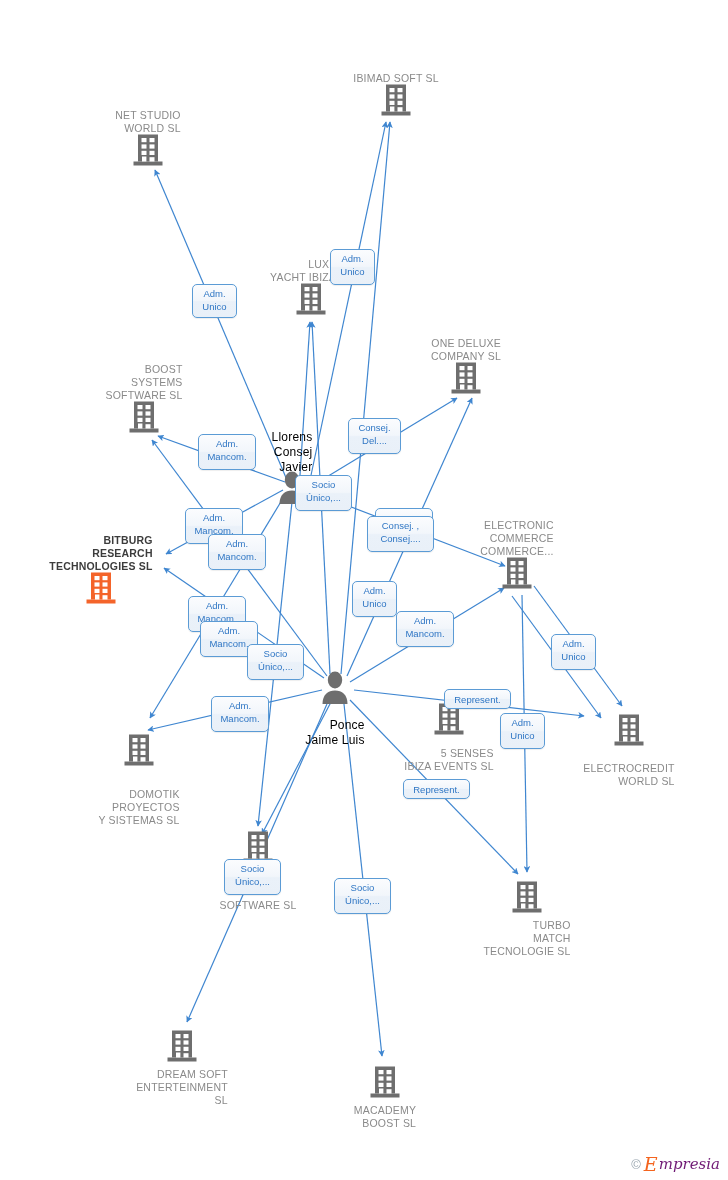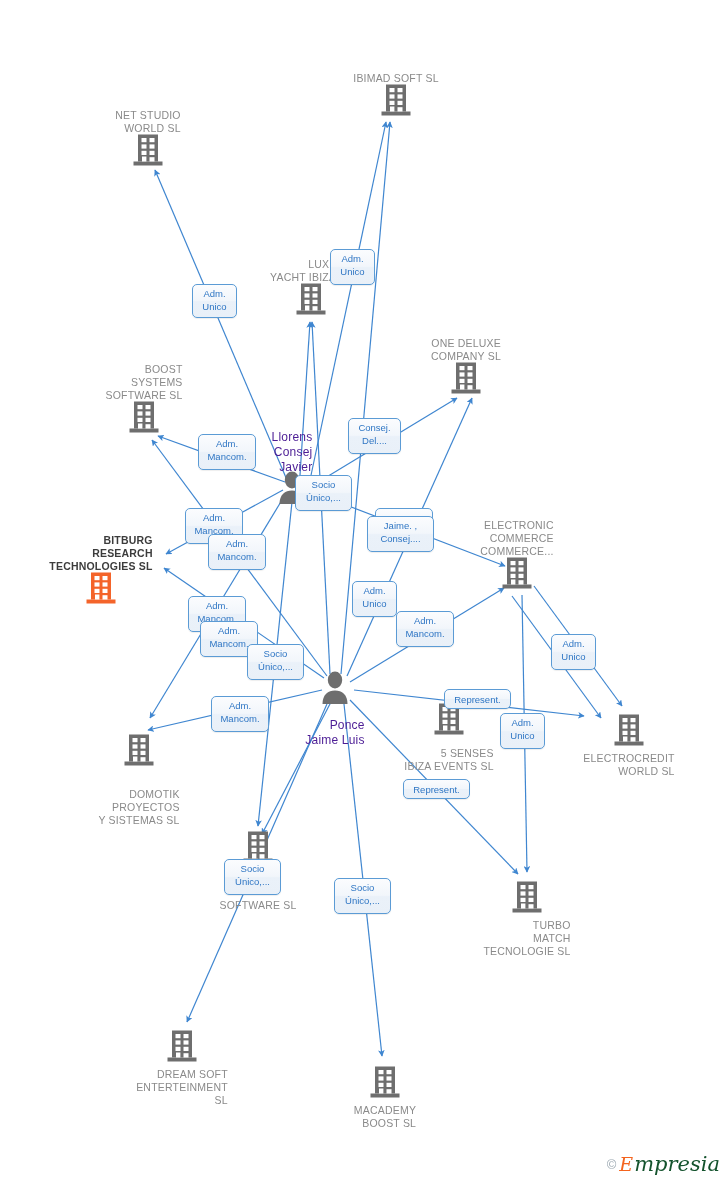--- a/index.html
+++ b/index.html
@@ -16,21 +16,21 @@
 
   
   .node{position:absolute;}
   .node .icon{position:absolute;left:50%;transform:translateX(-50%);}
   .node .caption{
     position:absolute;left:50%;transform:translateX(-50%);
     text-align:right;white-space:nowrap;
     font-size:10.5px;line-height:13px;color:#8a8a8a;
     letter-spacing:0.2px;
   }
-  .node.person .caption{font-size:12px;line-height:15px;color:#4c1d95;}
+  .node.person .caption{font-size:12px;line-height:15px;color:#000000;}
   .node.highlight .caption{color:#3c3c3c;font-weight:bold;font-size:10.5px;}
 
   
   .chip{
     position:absolute;
     background:linear-gradient(to bottom,#fbfcfe 0%,#f2f6fb 48%,#eaf1f9 52%,#e9f0f8 100%);
     border:1px solid #5b9bd5;
     border-radius:5px;
     color:#2f76c4;
     font-size:9.5px;
@@ -44,21 +44,21 @@
   .chip.one-line{line-height:13px;}
 
   
   #watermark{
     position:absolute;right:8px;bottom:6px;
     display:flex;align-items:center;gap:3px;
     font-size:15px;
   }
   #watermark .cmark{color:#9aa7b0;font-size:13px;}
   #watermark .wm-e{color:#f4641e;font-family:"DejaVu Serif",serif;font-style:italic;font-size:19px;line-height:19px;}
-  #watermark .wm-rest{color:#14532d;font-family:"DejaVu Serif",serif;font-style:italic;font-size:21px;line-height:15px;margin-left:-2px;}
+  #watermark .wm-rest{color:#701a75;font-family:"DejaVu Serif",serif;font-style:italic;font-size:15px;line-height:15px;margin-left:-2px;}
 </style>
 </head>
 <body>
 
 <div id="graph">
 
   <svg class="edges" viewBox="0 0 728 1180" xmlns="http://www.w3.org/2000/svg">
     <defs>
       <marker id="arrow" viewBox="0 0 10 10" refX="9" refY="5" markerWidth="5.5" markerHeight="5.5" orient="auto-start-reverse">
         <path d="M 0 0 L 10 5 L 0 10 L 2.5 5 z" fill="#3f86d0"></path>
@@ -227,21 +227,21 @@
             <rect x="0.5" y="28.5" width="29" height="4" fill="#6e6e6e"></rect>
             <rect x="8.5" y="5" width="5" height="4.2" fill="#fff"></rect>
             <rect x="16.5" y="5" width="5" height="4.2" fill="#fff"></rect>
             <rect x="8.5" y="11.4" width="5" height="4.2" fill="#fff"></rect>
             <rect x="16.5" y="11.4" width="5" height="4.2" fill="#fff"></rect>
             <rect x="8.5" y="17.8" width="5" height="4.2" fill="#fff"></rect>
             <rect x="16.5" y="17.8" width="5" height="4.2" fill="#fff"></rect>
             <rect x="9" y="23.5" width="4.4" height="5" fill="#fff"></rect>
             <rect x="16.5" y="24.2" width="5" height="4.3" fill="#fff"></rect>
           </svg></span>
-        <div class="caption" style="top: 22px;">
+        <div class="caption" style="top: 32px;">
           <div>ELECTROCREDIT</div>
           <div>WORLD SL</div>
         </div>
       </div>
       <div class="node company" style="left: 449px; top: 719px;">
         <span class="icon" style="top: -17px;"><svg width="30" height="34" viewBox="0 0 30 34" xmlns="http://www.w3.org/2000/svg">
             <rect x="5" y="1.5" width="20" height="27" fill="#6e6e6e"></rect>
             <rect x="0.5" y="28.5" width="29" height="4" fill="#6e6e6e"></rect>
             <rect x="8.5" y="5" width="5" height="4.2" fill="#fff"></rect>
             <rect x="16.5" y="5" width="5" height="4.2" fill="#fff"></rect>
@@ -393,21 +393,21 @@
         <div>Único,...</div>
       </div>
       <div class="chip" style="left: 185px; top: 508px; width: 58px; height: 36px;">
         <div>Adm.</div>
         <div>Mancom.</div>
       </div>
       <div class="chip one-line" style="left: 375px; top: 508px; width: 58px; height: 26px;">
         <div></div>
       </div>
       <div class="chip" style="left: 367px; top: 516px; width: 67px; height: 36px;">
-        <div>Jaime. ,</div>
+        <div>Consej. ,</div>
         <div>Consej....</div>
       </div>
       <div class="chip" style="left: 208px; top: 534px; width: 58px; height: 36px;">
         <div>Adm.</div>
         <div>Mancom.</div>
       </div>
       <div class="chip" style="left: 188px; top: 596px; width: 58px; height: 36px;">
         <div>Adm.</div>
         <div>Mancom.</div>
       </div>

